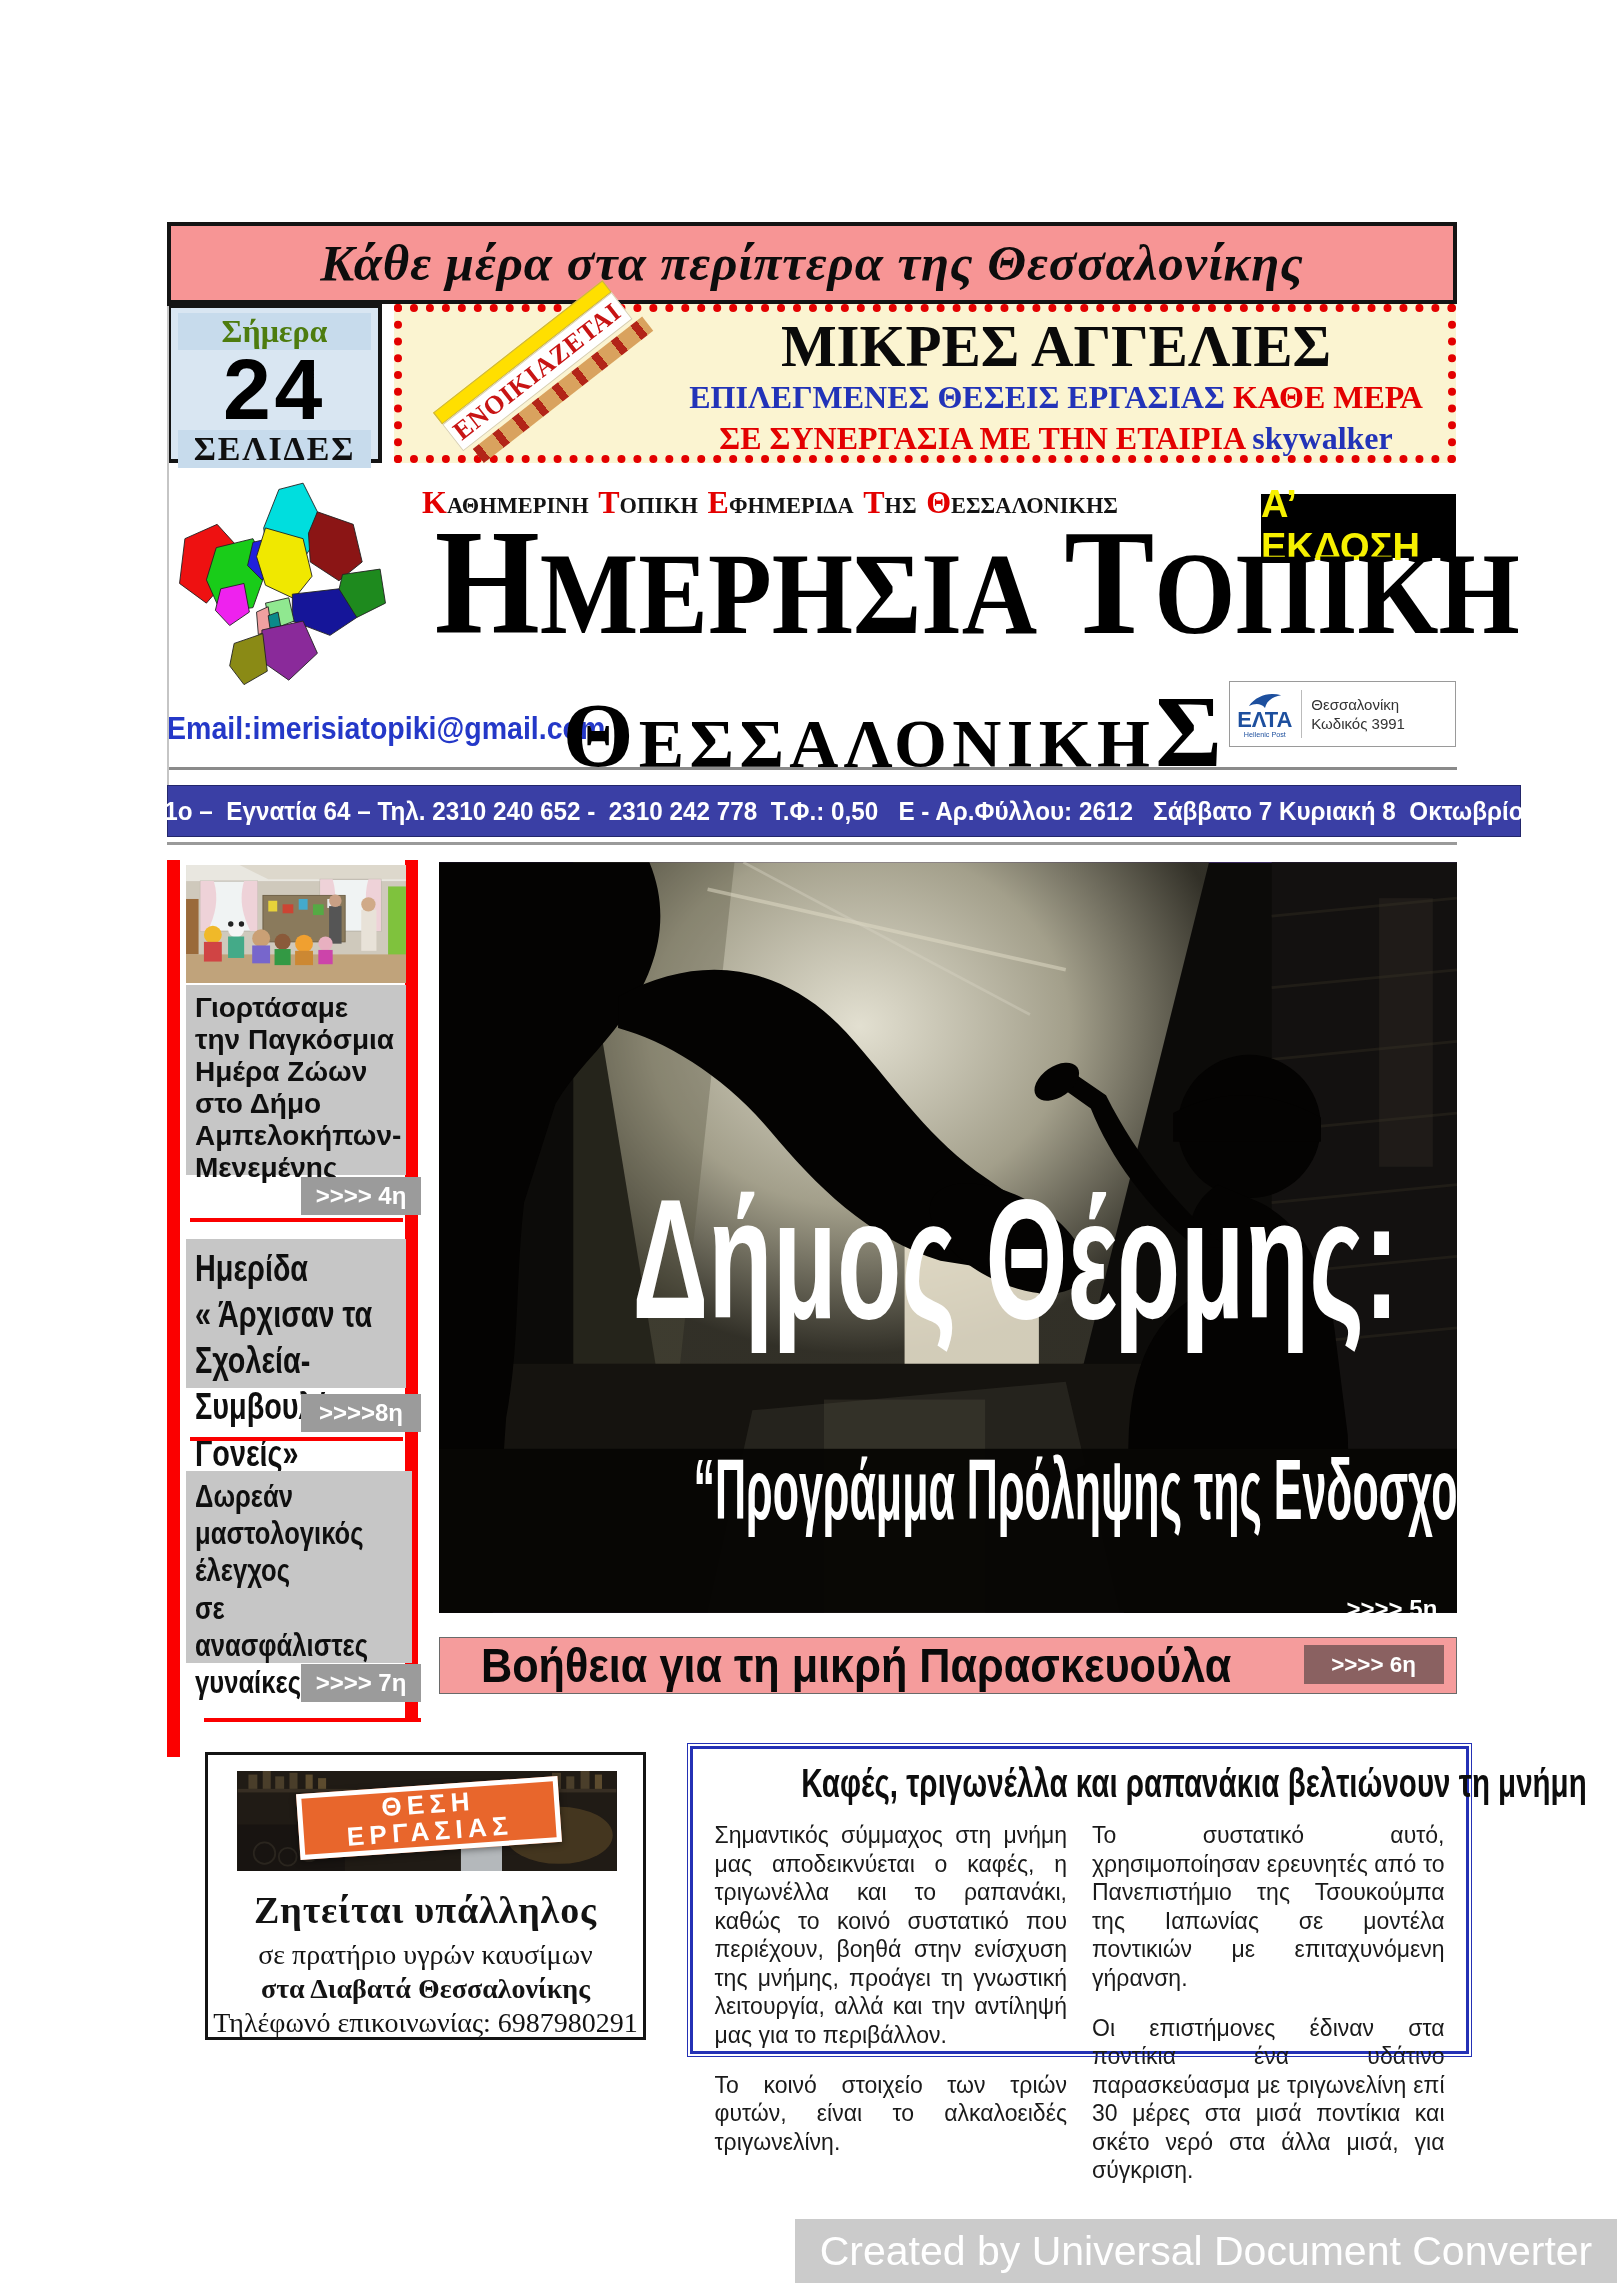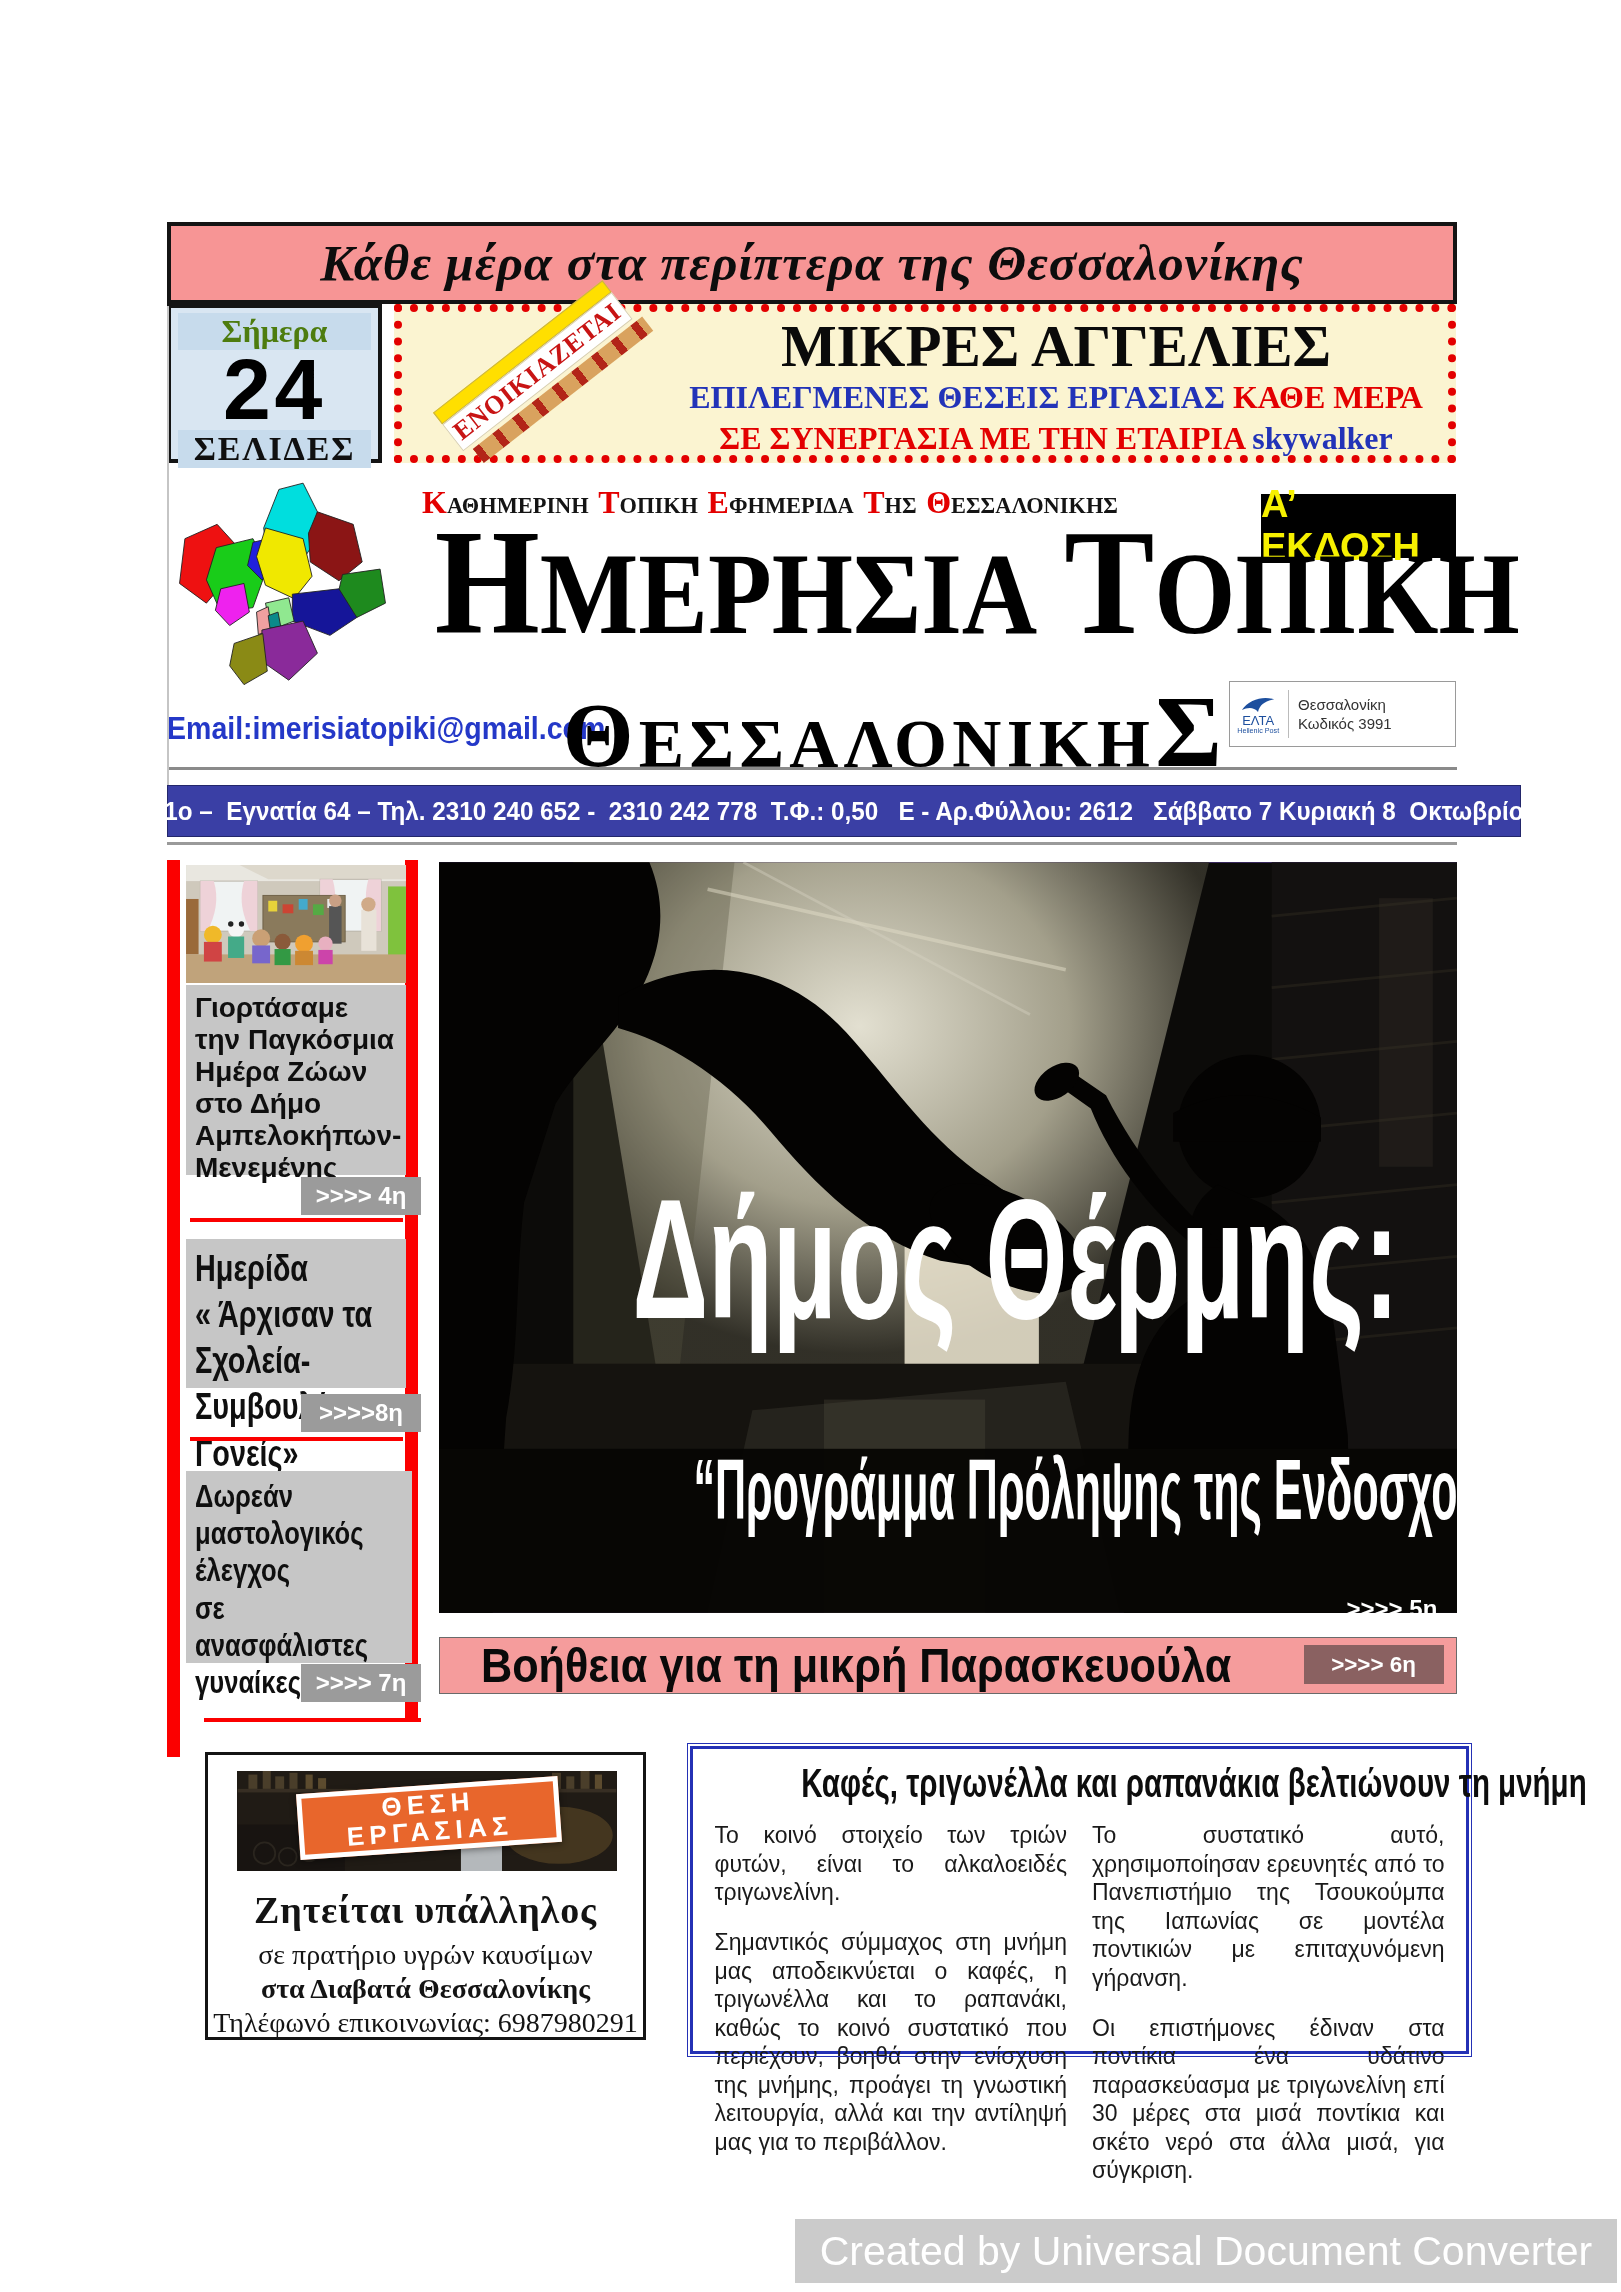--- a/index.html
+++ b/index.html
@@ -44,21 +44,21 @@
   .tr{font-size:116px;line-height:1;}
   .tspace{display:inline-block;width:30px;}
   .edition{left:1261px;top:494px;width:195px;height:64px;background:#000;color:#f6f000;font-weight:bold;font-size:38px;
            display:flex;align-items:center;justify-content:center;}
   .email{left:167px;top:711px;font-size:31px;font-weight:bold;color:#2438c8;transform:scaleX(.92);transform-origin:0 0;white-space:nowrap;}
   .subtitle{left:537px;top:673px;width:716px;text-align:center;font-family:"Liberation Serif",serif;font-weight:bold;color:#000;letter-spacing:5.4px;}
   .sub-lead{font-size:91px;} .sub-mid{font-size:68px;} .sub-tail{font-size:102px;}
   .elta-box{left:1229px;top:681px;width:227px;height:66px;border:1.8px solid #9a9a9a;background:#fff;box-sizing:border-box;
             display:flex;align-items:center;padding:3.6px 7.2px;gap:9px;}
   .elta-logo{display:flex;flex-direction:column;align-items:center;line-height:1;}
-  .elta-name{color:#1d4f9e;font-weight:normal;font-size:13px;text-align:center;}
+  .elta-name{color:#1d4f9e;font-weight:bold;font-size:22px;text-align:center;}
   .elta-sub{color:#1d4f9e;font-size:7.2px;}
   .elta-div{width:0.9px;height:48px;background:#bbb;}
   .elta-right{font-size:15px;color:#333;line-height:1.3;}
   .mast-rule{left:167px;top:767px;width:1290px;height:2.7px;background:#8a8a8a;}
   .left-line{left:167px;top:306px;width:1.8px;height:530px;background:#c5c5c5;}
 
   
   .info-bar{left:167px;top:785px;width:1354px;height:52px;background:#3a3fa5;border:1.8px solid #23276b;box-sizing:border-box;
             display:flex;align-items:center;justify-content:center;}
   .info-text{color:#fff;font-weight:bold;font-size:25px;white-space:pre;transform:scaleX(.97);transform-origin:50% 50%;}
@@ -381,22 +381,22 @@
       <div class="ad2">σε πρατήριο υγρών καυσίμων</div>
       <div class="ad3">στα Διαβατά Θεσσαλονίκης</div>
       <div class="ad4">Τηλέφωνό επικοινωνίας: 6987980291</div>
     </div>
   </div>
 
   <div class="abs article">
     <div class="art-title">Καφές, τριγωνέλλα και ραπανάκια βελτιώνουν τη μνήμη</div>
     <div class="art-cols">
       <div class="art-col">
+        <p>Σημαντικός σύμμαχος στη μνήμη μας αποδεικνύεται ο καφές, η τριγωνέλλα και το ραπανάκι, καθώς το κοινό συστατικό που περιέχουν, βοηθά στην ενίσχυση της μνήμης, προάγει τη γνωστική λειτουργία, αλλά και την αντίληψή μας για το περιβάλλον.</p>
         <p>Το κοινό στοιχείο των τριών φυτών, είναι το αλκαλοειδές τριγωνελίνη.</p>
-        <p>Σημαντικός σύμμαχος στη μνήμη μας αποδεικνύεται ο καφές, η τριγωνέλλα και το ραπανάκι, καθώς το κοινό συστατικό που περιέχουν, βοηθά στην ενίσχυση της μνήμης, προάγει τη γνωστική λειτουργία, αλλά και την αντίληψή μας για το περιβάλλον.</p>
       </div>
       <div class="art-col">
         <p>Το συστατικό αυτό, χρησιμοποίησαν ερευνητές από το Πανεπιστήμιο της Τσουκούμπα της Ιαπωνίας σε μοντέλα ποντικιών με επιταχυνόμενη γήρανση.</p>
         <p>Οι επιστήμονες έδιναν στα ποντίκια ένα υδάτινο παρασκεύασμα με τριγωνελίνη επί 30 μέρες στα μισά ποντίκια και σκέτο νερό στα άλλα μισά, για σύγκριση.</p>
       </div>
     </div>
   </div>
 
   <div class="abs watermark">Created by Universal Document Converter</div>
 

